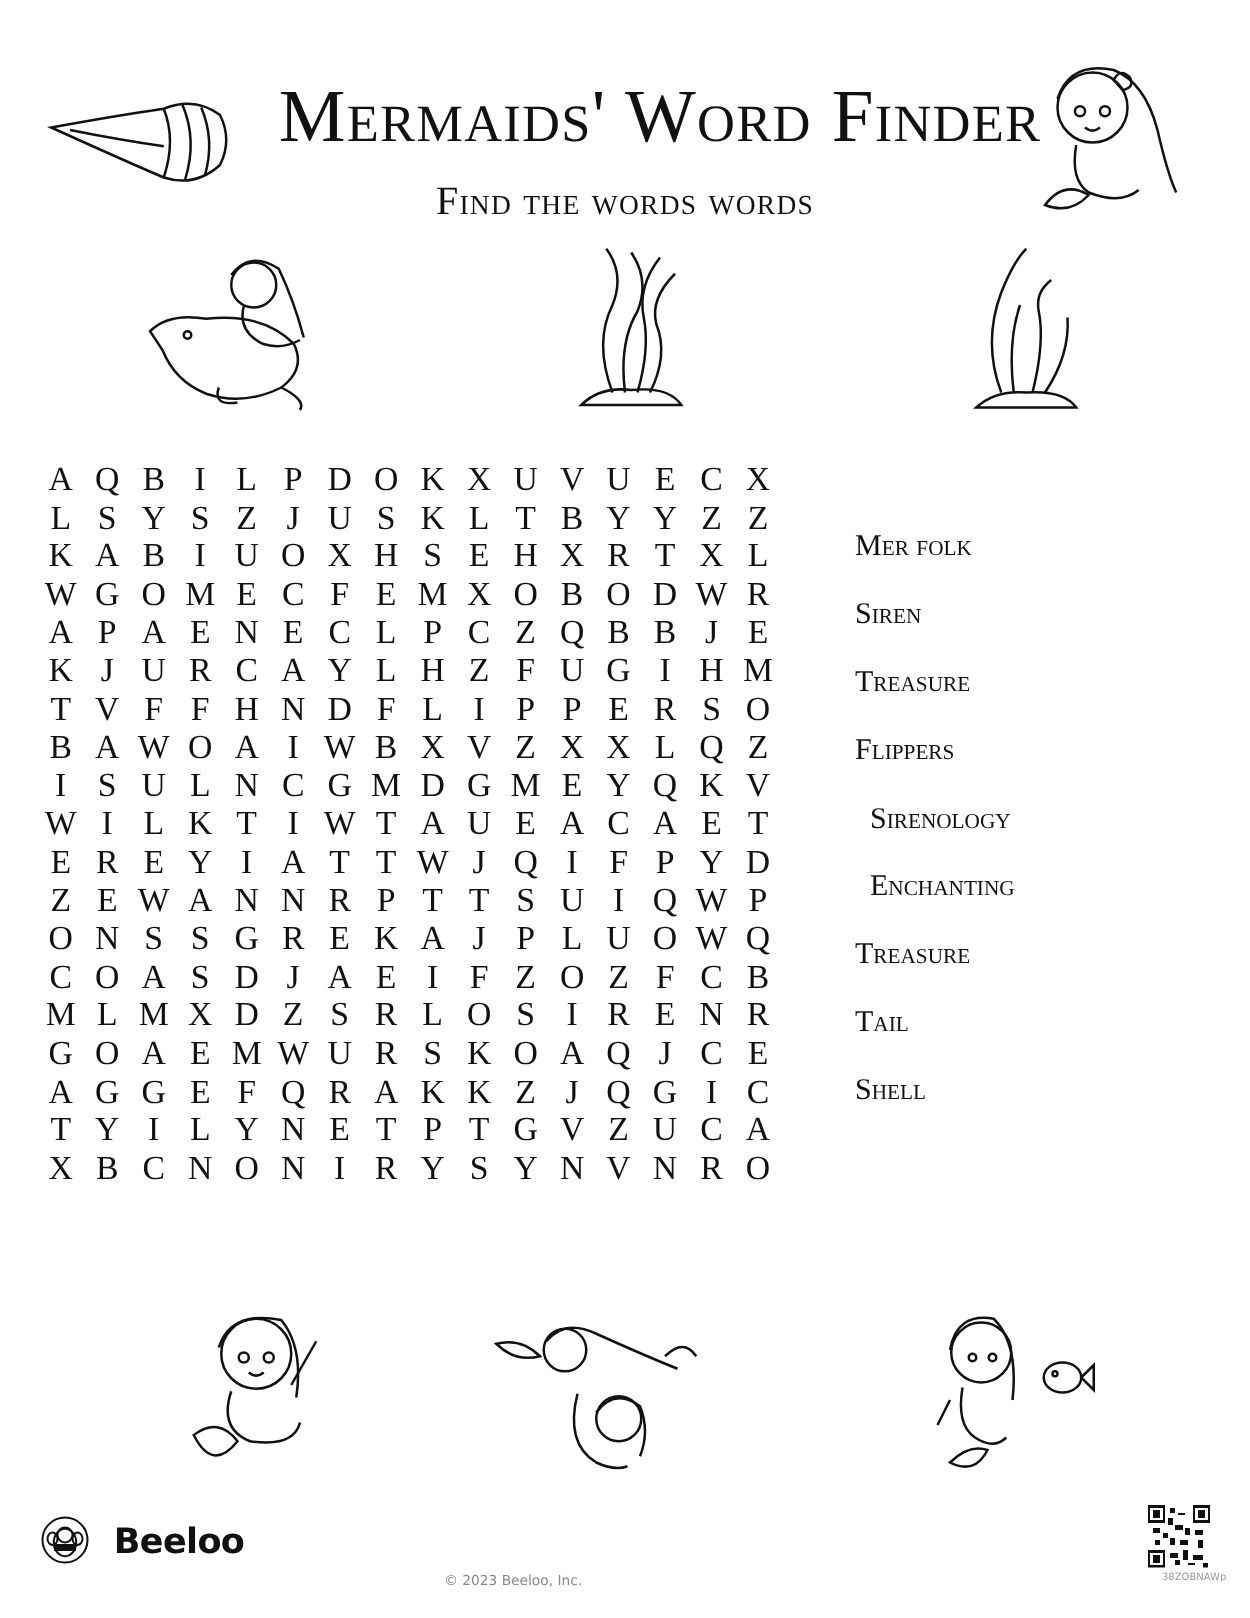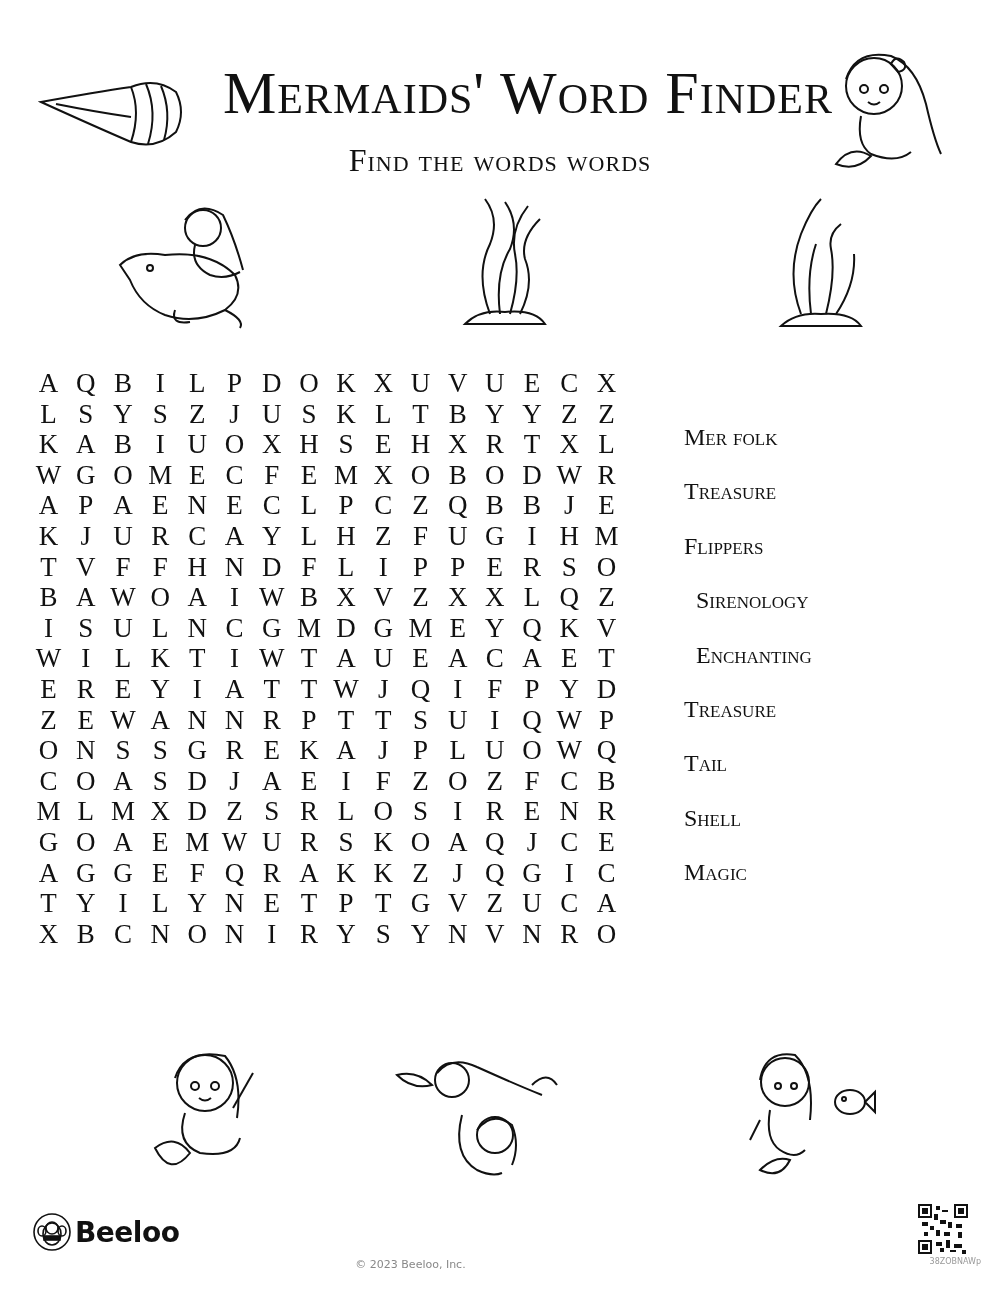--- a/index.html
+++ b/index.html
@@ -7,21 +7,21 @@
   .abs{position:absolute;}
   .title{top:58px;left:0;width:1000px;text-align:center;font-family:"Liberation Serif",serif;font-size:60px;font-variant:small-caps;letter-spacing:1px;line-height:70px;margin-left:28px;}
   .subtitle{top:140px;left:0;width:1000px;text-align:center;font-family:"Liberation Serif",serif;font-size:32px;font-variant:small-caps;letter-spacing:1px;line-height:40px;}
   .grid{left:30px;top:368px;width:620px;}
   .grow{display:flex;height:30.6px;}
   .cell{width:37.2px;text-align:center;font-family:"Liberation Serif",serif;font-size:27px;line-height:30px;}
   .words{left:684px;top:415px;width:220px;}
   .word{font-family:"Liberation Serif",serif;font-variant:small-caps;font-size:24px;height:54.4px;line-height:44px;white-space:nowrap;}
   .word.indent{padding-left:12px;}
   .illus svg{display:block;}
-  .footer-logo{left:32px;top:1212px;display:flex;align-items:center;gap:3px;}
+  .footer-logo{left:32px;top:1212px;display:flex;align-items:center;gap:19px;}
   .brand{font-family:"DejaVu Sans",sans-serif;font-weight:bold;font-size:28px;letter-spacing:-0.5px;}
   .copyright{left:0;width:821px;top:1258px;text-align:center;font-family:"DejaVu Sans",sans-serif;font-size:11px;color:#888;}
   .qr{left:918px;top:1204px;width:50px;height:50px;}
   .qr-code{left:905px;top:1257px;width:76px;text-align:right;font-family:"DejaVu Sans",sans-serif;font-size:8px;color:#999;}
 </style>
 </head>
 <body>
 
 <div class="abs title">Mermaids' Word Finder</div>
 <div class="abs subtitle">Find the words words</div>
@@ -454,28 +454,28 @@
       <span class="cell">N</span>
       <span class="cell">V</span>
       <span class="cell">N</span>
       <span class="cell">R</span>
       <span class="cell">O</span>
     </div>
   </div>
 
 <div class="abs words" id="words">
     <div class="word">Mer folk</div>
+    <div class="word">Siren</div>
     <div class="word">Treasure</div>
     <div class="word">Flippers</div>
     <div class="word indent">Sirenology</div>
     <div class="word indent">Enchanting</div>
     <div class="word">Treasure</div>
     <div class="word">Tail</div>
     <div class="word">Shell</div>
-    <div class="word">Magic</div>
   </div>
 
 <div class="abs footer-logo">
   <svg width="40" height="40" viewBox="0 0 40 40" fill="none" stroke="#111" stroke-width="1.6">
     <circle cx="20" cy="20" r="18"></circle>
     <ellipse cx="20" cy="22" rx="9" ry="11"></ellipse>
     <circle cx="20" cy="16" r="6"></circle>
     <rect x="12" y="24" width="16" height="4" fill="#111"></rect>
     <ellipse cx="10" cy="19" rx="4" ry="5"></ellipse>
       <ellipse cx="30" cy="19" rx="4" ry="5"></ellipse>

